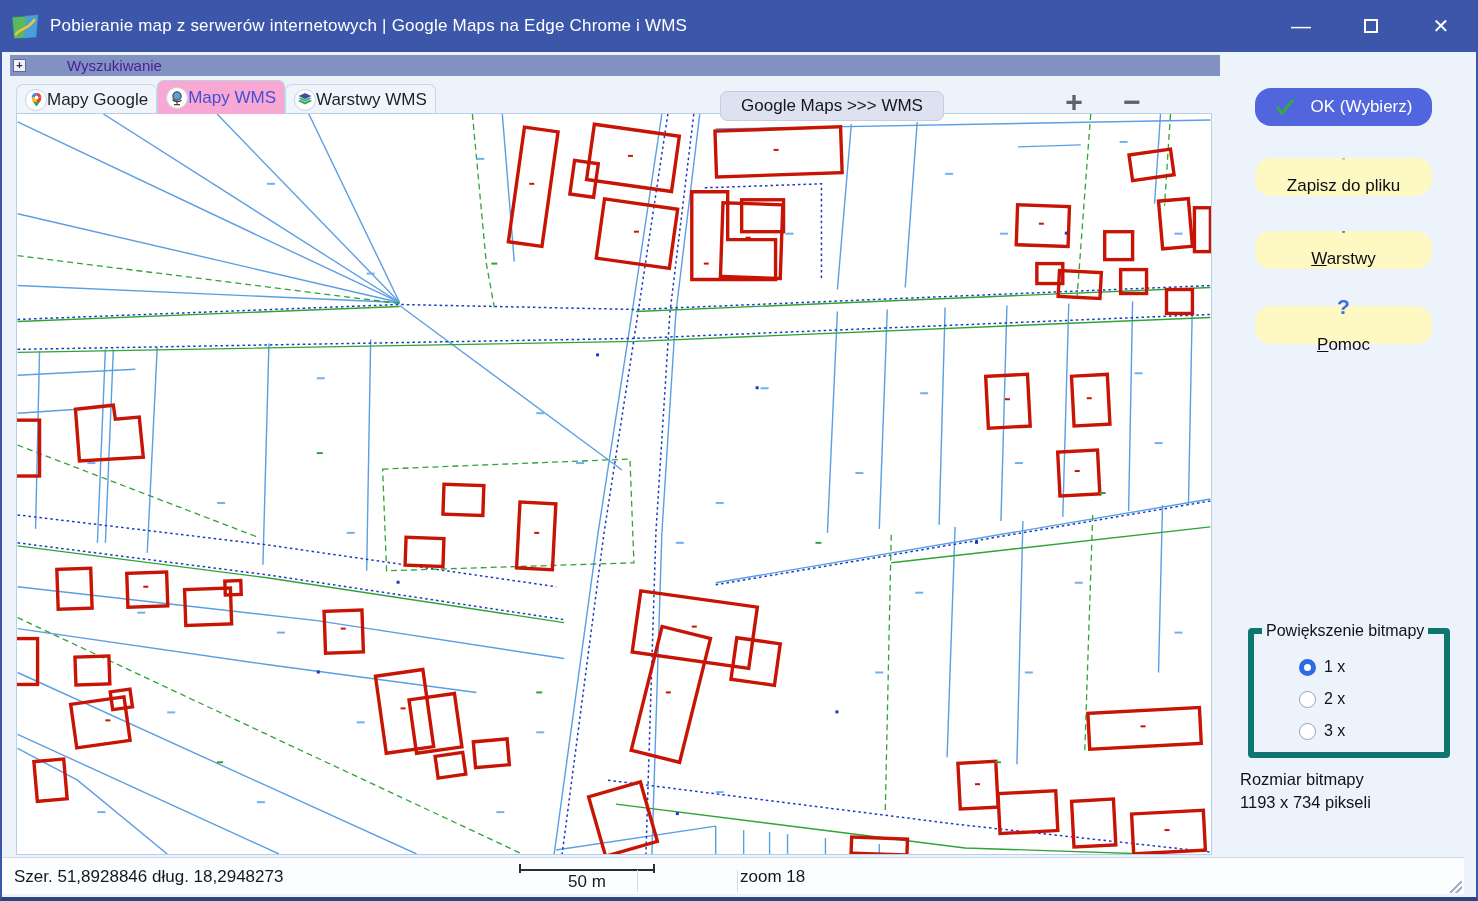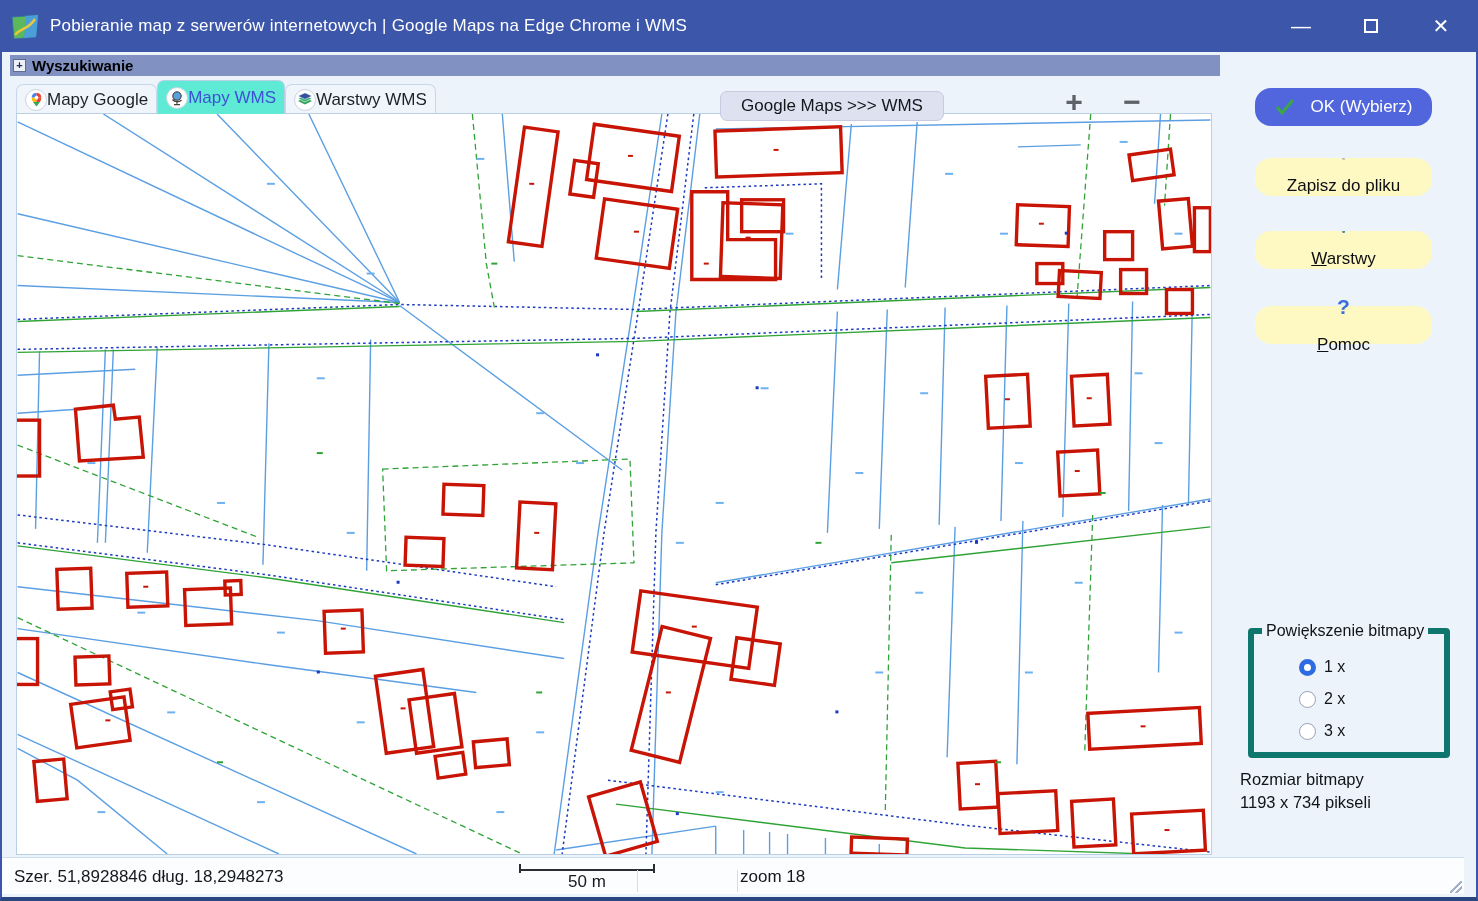--- a/index.html
+++ b/index.html
@@ -25,29 +25,29 @@
   .maxbox { display:inline-block; width:14px; height:14px; border:2px solid #fff; }
   
   .search-header {
     position:absolute; left:8px; top:55px; width:1210px; height:21px; background:#8091c2;
     display:flex; align-items:center; padding-left:3px; cursor:pointer;
   }
   .expander {
     width:13px; height:13px; background:#eef1f8; border:1px solid #5f6c96; color:#273055;
     font-size:11px; line-height:10px; text-align:center; margin-right:6px; font-weight:bold;
   }
-  .search-label { font-size:15px; font-weight:700; color:#000000; }
+  .search-label { font-size:15px; font-weight:400; color:#4c1d95;margin-left:35px; }
   
   .tabrow { position:absolute; left:14px; top:80px; height:34px; display:flex; align-items:flex-end; }
   .tab {
     display:flex; align-items:center; gap:0; padding:0 8px; height:30px;
     border:1px solid #c7d7ea; border-bottom:none; border-radius:7px 7px 0 0;
     background:#f0f5fc; cursor:pointer; font-size:17px; color:#1d2026;
   }
-  .tab.selected { background:#5eead4; height:34px; color:#3f51d6; border-color:#b9cfe6; position:relative; z-index:3;justify-content:flex-end; }
+  .tab.selected { background:#f9a8d4; height:34px; color:#3f51d6; border-color:#b9cfe6; position:relative; z-index:3;justify-content:flex-end; }
   .icon-circle {
     width:22px; height:22px; border-radius:50%; background:#fff; border:1px solid #cdd4de;
     display:flex; align-items:center; justify-content:center;
   }
   
   .map-panel {
     position:absolute; left:14px; top:113px; width:1196px; height:742px;
     background:#fff; border:1px solid #b9cfe6; overflow:hidden; cursor:crosshair;
   }
   .map-panel svg { display:block; }

